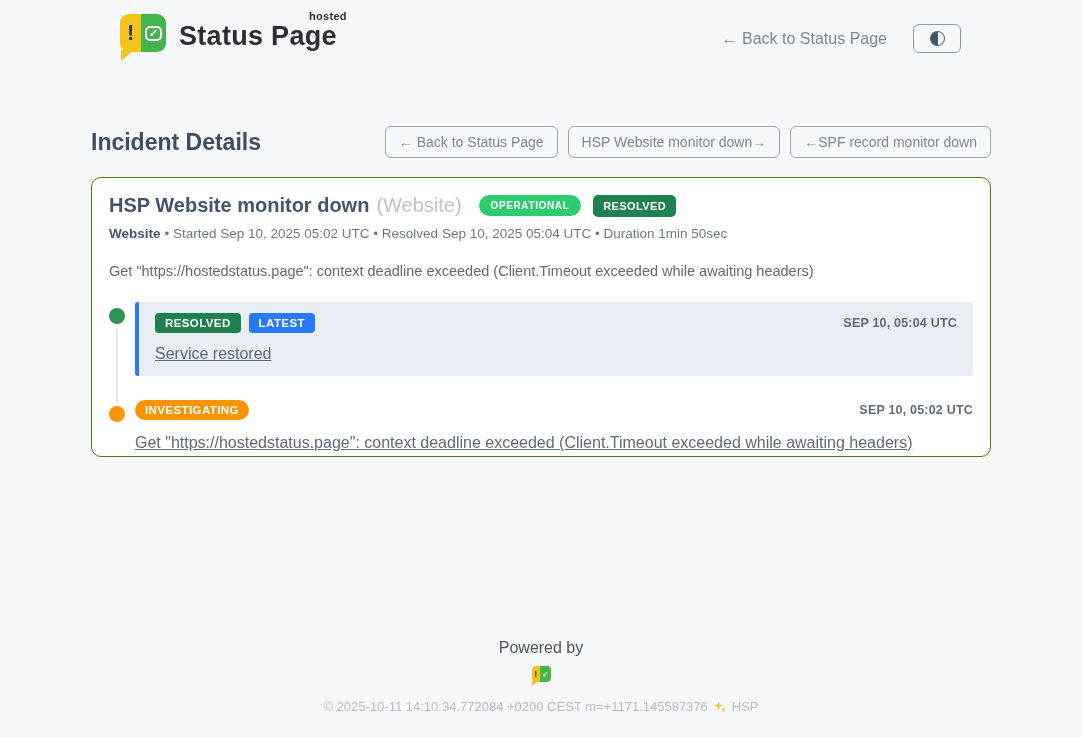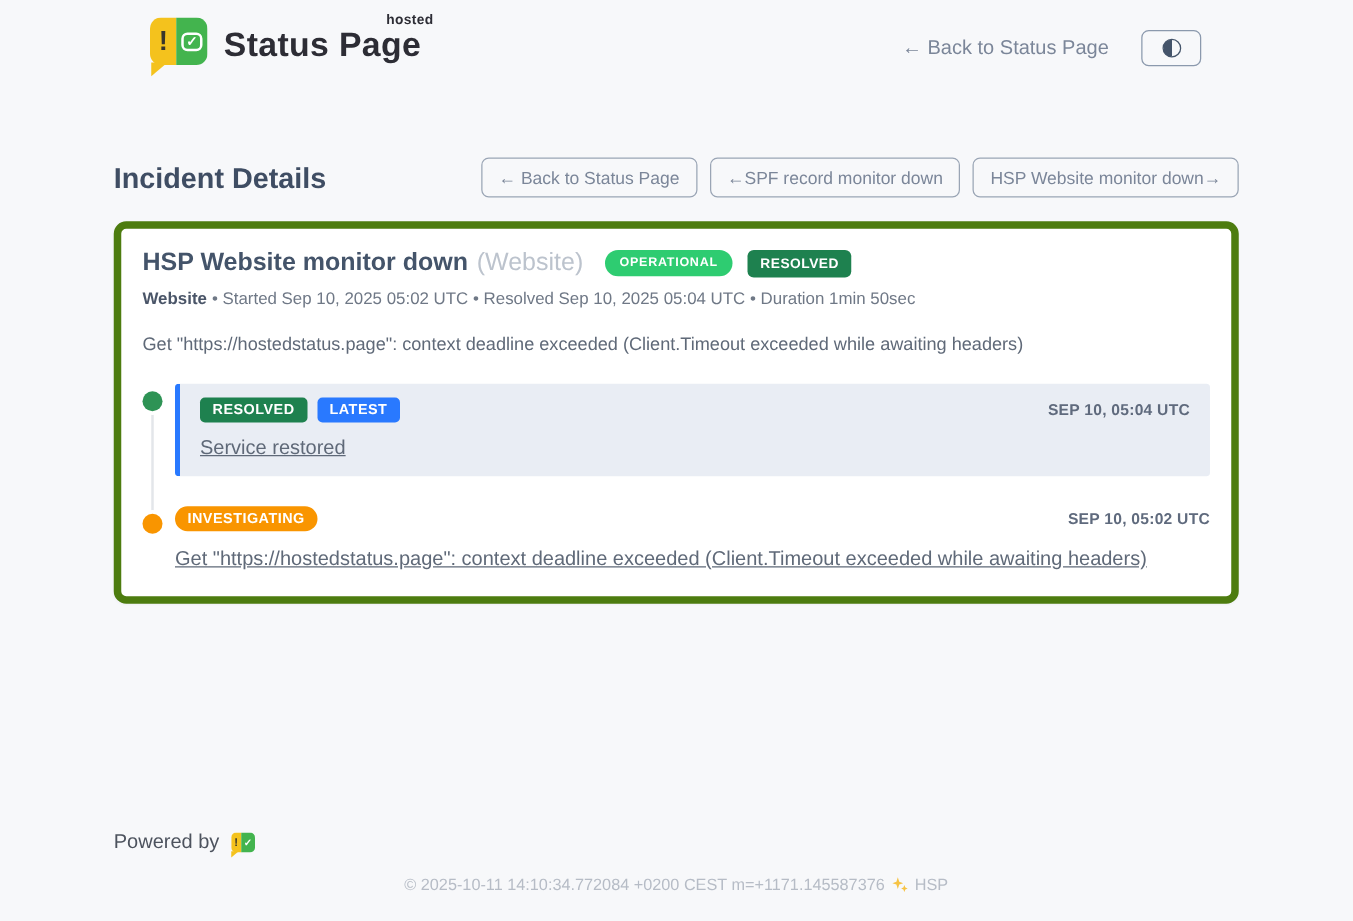--- a/index.html
+++ b/index.html
@@ -44,22 +44,22 @@
   .crumb-sep { margin: 0 7px; }
   .crumb-current { color: #4a5568; font-weight: 700; }
 
   .title-row { display: flex; justify-content: space-between; align-items: center; margin-top: 20px; }
   .page-title { font-size: 23px; font-weight: 700; color: #3f4d63; }
   .nav-buttons { display: flex; gap: 10px; }
   .nav-btn { border: 1px solid #9aa5b5; background: transparent; border-radius: 6px;
     padding: 7px 13px; color: #7b8699; font-size: 14px; font-family: inherit; cursor: pointer; white-space: nowrap; }
 
   
-  .card { background: #fff; border: 6px solid #4d7c0f; border-radius: 10px;
-    margin-top: 19px; padding: 16px 17px 20px; box-shadow: 0 1px 2px rgba(20,30,50,0.03); }
+  .card { background: #fff; border: 1px solid #4d7c0f; border-radius: 10px;
+    margin-top: 19px; padding: 16px 17px 4px; box-shadow: 0 1px 2px rgba(20,30,50,0.03); }
 
   .card-title-row { display: flex; align-items: center; }
   .incident-title { font-size: 20px; font-weight: 700; color: #44546a; }
   .incident-service { font-size: 20px; font-weight: 400; color: #bcc3cd; margin-left: 7px; }
   .pill-operational { background: #2ecc71; color: #fff; font-size: 10px; font-weight: 700;
     letter-spacing: 0.6px; padding: 5px 12px; border-radius: 999px; margin-left: 17px; }
   .badge-resolved-hdr { background: #1e814f; color: #fff; font-size: 11px; font-weight: 700;
     letter-spacing: 0.4px; padding: 5px 10px; border-radius: 5px; margin-left: 12px; }
 
   .meta-line { margin-top: 9px; font-size: 13.5px; color: #6f7886; }
@@ -87,21 +87,21 @@
   .badge.green { background: #1e814f; }
   .badge.blue { background: #2979ff; }
   .badge.orange { background: #f99500; border-radius: 10px; }
   .tl-ts { font-size: 12.5px; font-weight: 700; color: #5f6a7d; letter-spacing: 0.2px; }
   .tl-msg { margin-top: 12px; font-size: 16px; color: #5f6978; text-decoration: underline; }
   .tl-item.plain .tl-msg { margin-top: 14px; }
 
   
   .footer { margin-top: 182px; text-align: center; }
   .powered { display: flex; align-items: center; justify-content: flex-start; gap: 9px;
-    font-size: 16px; color: #4d535e; }
+    font-size: 16px; color: #4d535e; flex-direction: column; }
   .mini-bubble { position: relative; width: 19px; height: 16px; cursor: pointer; }
   .mini-body { width: 19px; height: 16px; border-radius: 4px; overflow: hidden; display: flex; }
   .mini-yellow { width: 46%; background: #f4c21d; display: flex; align-items: center; justify-content: center;
     color: #39362c; font-weight: 700; font-size: 9px; }
   .mini-green { flex: 1; background: #43b44e; display: flex; align-items: center; justify-content: center;
     color: #fff; font-size: 8px; font-weight: 700; }
   .mini-tail { position: absolute; left: 0; bottom: -4px; width: 0; height: 0;
     border-top: 5px solid #f4c21d; border-right: 6px solid transparent; }
   .copyright { margin-top: 17px; font-size: 13px; color: #b6bcc6; display: flex;
     align-items: center; justify-content: center; gap: 5px; }
@@ -135,22 +135,22 @@
   </div>
 </div>
 
 <div class="main">
 
 
   <div class="title-row">
     <h1 class="page-title">Incident Details</h1>
     <div class="nav-buttons">
       <button class="nav-btn">← Back to Status Page</button>
+      <button class="nav-btn">HSP Website monitor down→</button>
       <button class="nav-btn">←SPF record monitor down</button>
-      <button class="nav-btn">HSP Website monitor down→</button>
     </div>
   </div>
 
   <div class="card">
 
     <div class="card-title-row">
       <span class="incident-title">HSP Website monitor down</span>
       <span class="incident-service">(Website)</span>
       <span class="pill-operational">OPERATIONAL</span>
       <span class="badge-resolved-hdr">RESOLVED</span>

